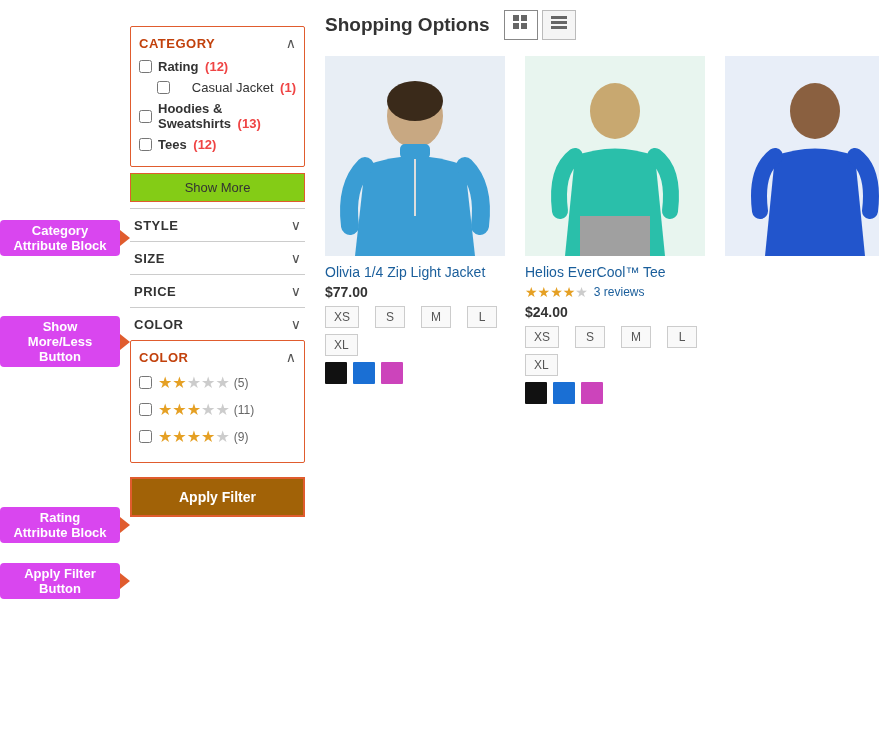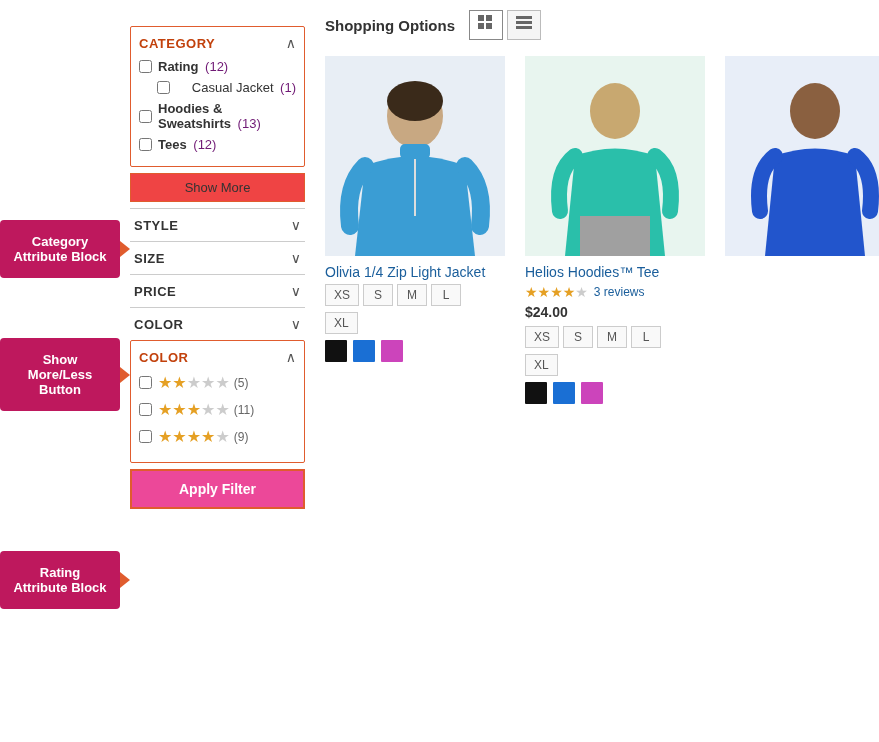--- a/index.html
+++ b/index.html
@@ -2,67 +2,67 @@
 <html><head>
   <meta charset="utf-8">
   <style>
     * { box-sizing: border-box; margin: 0; padding: 0; }
     body { font-family: Arial, sans-serif; font-size: 13px; background: #fff; color: #333; width: 879px; }
 
     .main-wrapper { display: flex; padding: 10px 0; }
 
     
     .sidebar-labels { width: 120px; flex-shrink: 0; padding-top: 100px; }
-    .label-block { background: #be185d; color: #fff; border-radius: 4px; padding: 14px 12px; text-align: center; font-size: 13px; font-weight: bold; margin-bottom: 20px; position: relative; }
+    .label-block { background: #d946ef; color: #fff; border-radius: 4px; padding: 3px 12px; text-align: center; font-size: 13px; font-weight: bold; margin-bottom: 20px; position: relative; }
     .label-block::after { content: ''; position: absolute; right: -10px; top: 50%; transform: translateY(-50%); border-left: 10px solid #e05c2e; border-top: 8px solid transparent; border-bottom: 8px solid transparent; }
 
     
     .filter-panel { width: 175px; flex-shrink: 0; margin-left: 10px; margin-right: 10px; }
     .filter-header { display: flex; align-items: center; justify-content: space-between; padding: 8px 4px; border-top: 1px solid #ccc; }
     .filter-header-title { font-weight: bold; font-size: 13px; letter-spacing: 0.5px; color: #333; }
     .filter-chevron { font-size: 14px; color: #555; }
     .filter-section { border: 1.5px solid #e05c2e; border-radius: 2px; padding: 8px; margin-bottom: 6px; }
     .filter-section-header { display: flex; align-items: center; justify-content: space-between; margin-bottom: 8px; }
     .filter-section-title { font-weight: bold; font-size: 13px; letter-spacing: 0.5px; color: #c2410c; }
 
     .filter-item { display: flex; align-items: center; margin-bottom: 6px; font-size: 13px; }
     .filter-item input[type="checkbox"] { margin-right: 6px; flex-shrink: 0; }
     .filter-item-sub { padding-left: 18px; justify-content: space-between; }
-    .filter-count { color: #701a75; margin-left: 3px; }
-
-    .show-more-btn { border: 1.5px solid #e05c2e; background: #ef4444; color: #333; padding: 6px 18px; font-size: 13px; cursor: pointer; margin-bottom: 6px; display: block; width: 100%; text-align: center; }
+    .filter-count { color: #ef4444; margin-left: 3px; font-weight: bold; }
+
+    .show-more-btn { border: 1.5px solid #e05c2e; background: #84cc16; color: #333; padding: 6px 18px; font-size: 13px; cursor: pointer; margin-bottom: 6px; display: block; width: 100%; text-align: center; }
 
     
     .stars { display: inline-flex; }
     .star { font-size: 16px; }
     .star-full { color: #e5a024; }
     .star-empty { color: #ccc; }
 
     .rating-item { display: flex; align-items: flex-start; margin-bottom: 8px; }
     .rating-item input[type="checkbox"] { margin-right: 6px; margin-top: 3px; flex-shrink: 0; }
     .rating-item-content { display: flex; flex-wrap: wrap; align-items: center; }
     .rating-count { color: #666; font-size: 12px; margin-left: 4px; }
 
-    .apply-filter-btn { background: #ec4899; color: #fff; border: 2px solid #e05c2e; padding: 10px 0; font-size: 14px; font-weight: bold; cursor: pointer; width: 100%; text-align: center; margin-top: 0; }
+    .apply-filter-btn { background: #a16207; color: #fff; border: 2px solid #e05c2e; padding: 10px 0; font-size: 14px; font-weight: bold; cursor: pointer; width: 100%; text-align: center; margin-top: 8px; }
 
     
     .product-area { flex: 1; padding: 0 10px; }
     .product-area-header { display: flex; align-items: center; justify-content: space-between; margin-bottom: 16px; }
     .view-toggle { display: flex; gap: 4px; }
     .view-btn { border: 1px solid #bbb; background: #f5f5f5; padding: 4px 8px; cursor: pointer; font-size: 16px; }
     .view-btn.active { background: #fff; border-color: #888; }
 
     .product-grid { display: grid; grid-template-columns: repeat(4, 1fr); gap: 20px; }
     .product-card { display: flex; flex-direction: column; }
     .product-img { width: 100%; height: 200px; background: #f5f5f5; display: flex; align-items: center; justify-content: center; overflow: hidden; margin-bottom: 8px; }
     .product-stars { display: flex; align-items: center; margin-bottom: 4px; }
     .product-stars .star { font-size: 14px; }
     .review-count { color: #1a5e9b; font-size: 12px; margin-left: 6px; }
 
-    .size-options { display: flex; flex-wrap: wrap; gap: 4px; margin-bottom: 6px; }
+    .size-options { display: flex; flex-wrap: wrap; gap: 16px; margin-bottom: 6px; }
     .size-btn { border: 1px solid #ccc; background: #f9f9f9; padding: 3px 8px; font-size: 12px; cursor: pointer; min-width: 30px; text-align: center; color: #555; }
     .color-options { display: flex; gap: 6px; margin-bottom: 6px; }
     .color-swatch { width: 22px; height: 22px; border-radius: 1px; cursor: pointer; }
   </style>
 </head>
 <body>
 
 <div class="main-wrapper">
 
   <div class="sidebar-labels">
@@ -72,20 +72,23 @@
     </div>
     <div style="margin-bottom:60px;"></div>
     <div class="label-block">
       <span>Show More/Less Button</span>
     </div>
     <div style="margin-bottom:140px;"></div>
     <div class="label-block">
       <span>Rating Attribute Block</span>
     </div>
     <div style="margin-bottom:20px;"></div>
+    <div class="label-block">
+      <span>Apply Filter Button</span>
+    </div>
   </div>
 
   <div class="filter-panel">
 
     
     <div style="height:16px;"></div>
 
     
     <div class="filter-section">
       <div class="filter-section-header">
@@ -190,21 +193,21 @@
 
     
     <button class="apply-filter-btn">Apply Filter</button>
 
   </div>
 
   <div class="product-area">
 
     <div class="product-area-header">
       <div style="display:flex;align-items:center;">
-        <span style="font-size:15px;font-weight:bold;margin-right:14px;">Shopping Options</span>
+        <span style="font-size:19px;font-weight:bold;margin-right:14px;">Shopping Options</span>
         <div class="view-toggle">
           <button class="view-btn active">
             <svg width="16" height="16" viewBox="0 0 16 16">
               <rect x="0" y="0" width="6" height="6" fill="#666"></rect>
               <rect x="8" y="0" width="6" height="6" fill="#666"></rect>
               <rect x="0" y="8" width="6" height="6" fill="#666"></rect>
               <rect x="8" y="8" width="6" height="6" fill="#666"></rect>
             </svg>
           </button>
           <button class="view-btn">
@@ -234,20 +237,21 @@
             <path d="M40,110 Q90,90 140,110 L150,200 L30,200 Z" fill="#3a9dd4"></path>
             <path d="M90,95 L90,160" stroke="#ddd" stroke-width="2"></path>
 
             <path d="M40,110 Q20,130 25,170" stroke="#3a9dd4" stroke-width="18" fill="none" stroke-linecap="round"></path>
             <path d="M140,110 Q160,130 155,170" stroke="#3a9dd4" stroke-width="18" fill="none" stroke-linecap="round"></path>
 
             <rect x="75" y="88" width="30" height="15" fill="#3a9dd4" rx="5"></rect>
           </svg>
         </div>
         <div style="font-size:14px;color:#1a5e9b;margin-bottom:4px;cursor:pointer;">Olivia 1/4 Zip Light Jacket</div>
+        <div style="font-weight:bold;font-size:14px;margin-bottom:6px;">$77.00</div>
         <div class="size-options">
           <button class="size-btn">XS</button>
           <button class="size-btn">S</button>
           <button class="size-btn">M</button>
           <button class="size-btn">L</button>
         </div>
         <div class="size-options">
           <button class="size-btn">XL</button>
         </div>
         <div class="color-options">
@@ -265,21 +269,21 @@
             <ellipse cx="90" cy="55" rx="25" ry="28" fill="#c8a870"></ellipse>
 
             <path d="M50,100 Q90,85 130,100 L140,200 L40,200 Z" fill="#2abfaa"></path>
 
             <path d="M50,100 Q30,115 35,155" stroke="#2abfaa" stroke-width="16" fill="none" stroke-linecap="round"></path>
             <path d="M130,100 Q150,115 145,155" stroke="#2abfaa" stroke-width="16" fill="none" stroke-linecap="round"></path>
 
             <rect x="55" y="160" width="70" height="40" fill="#a0a0a0"></rect>
           </svg>
         </div>
-        <div style="font-size:14px;color:#1a5e9b;margin-bottom:4px;cursor:pointer;">Helios Hoodies™ Tee</div>
+        <div style="font-size:14px;color:#1a5e9b;margin-bottom:4px;cursor:pointer;">Helios EverCool™ Tee</div>
         <div class="product-stars">
           <span class="star star-full">★</span>
           <span class="star star-full">★</span>
           <span class="star star-full">★</span>
           <span class="star star-full">★</span>
           <span class="star star-empty">★</span>
           <span class="review-count" style="color:#1a5e9b;font-size:12px;cursor:pointer;">3 reviews</span>
         </div>
         <div style="font-weight:bold;font-size:14px;margin-bottom:6px;">$24.00</div>
         <div class="size-options">

